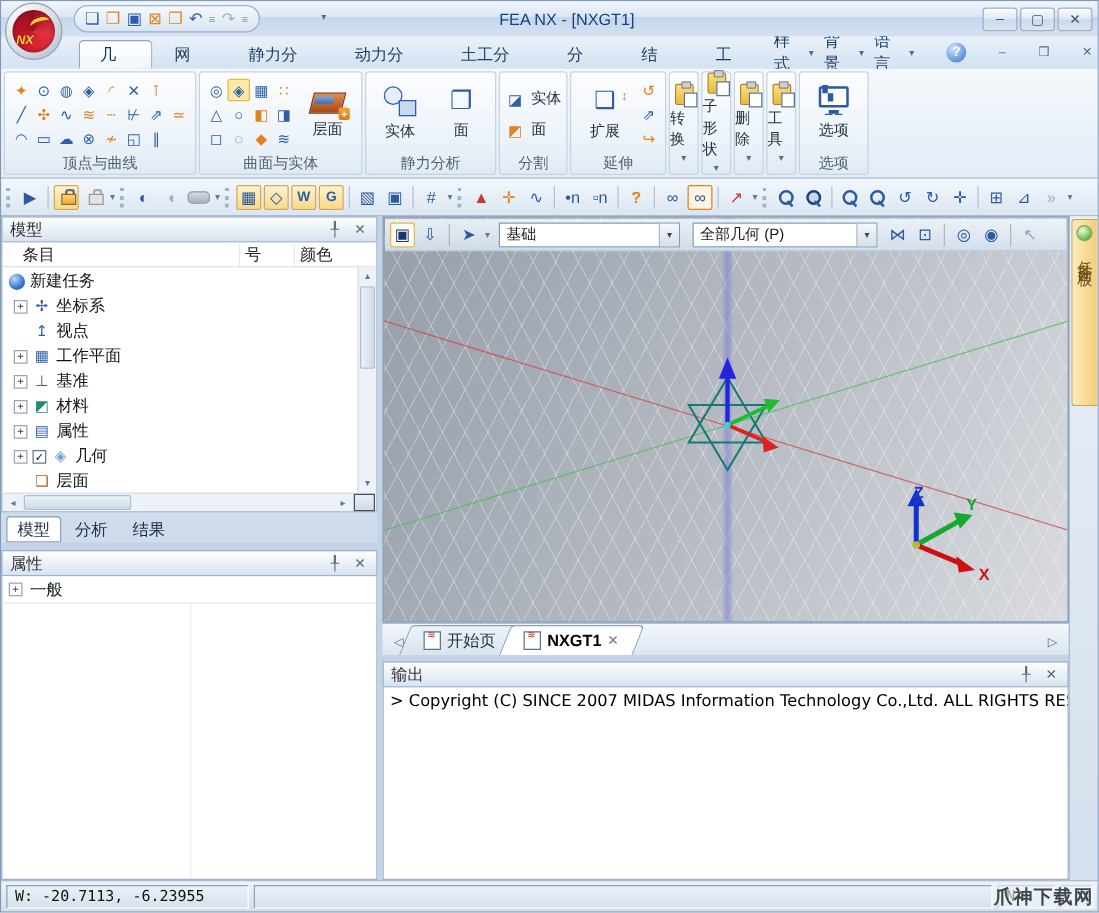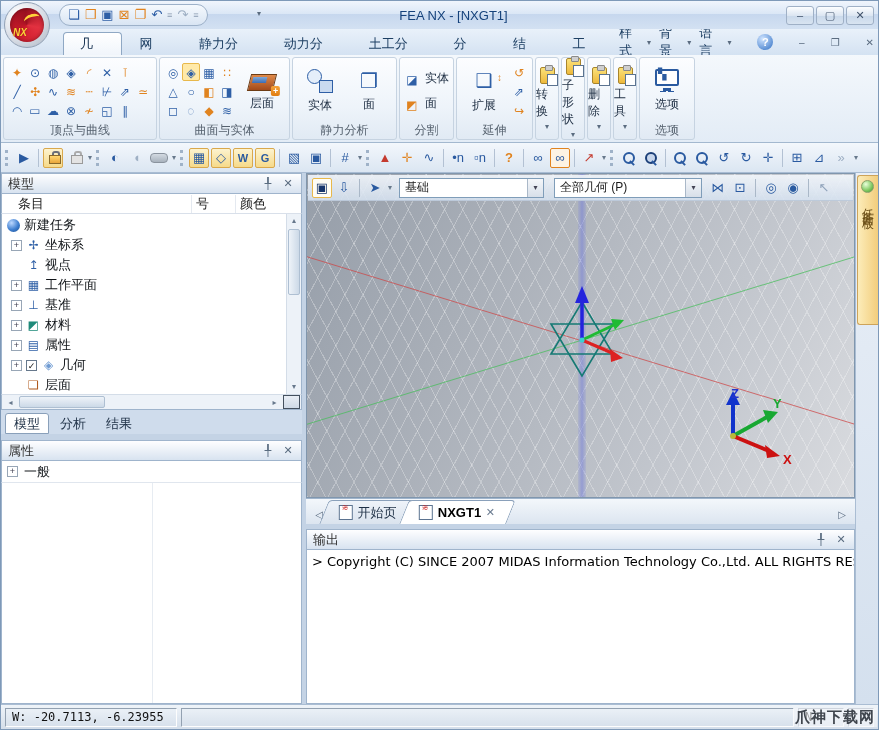--- a/index.html
+++ b/index.html
@@ -174,21 +174,21 @@
 
   
   .hsplit{height:5px;background:#c4d3e5}
   .output{flex:1;display:flex;flex-direction:column;min-height:0}
   .obody{flex:1;background:#fff;border:1px solid #9fb4cc;border-top:none;padding:3px 5px;overflow:hidden}
   .oline{font-family:"DejaVu Sans",sans-serif;font-size:13px;color:#000;line-height:17px;white-space:nowrap}
 
   
   .statusbar{height:25px;display:flex;align-items:center;background:linear-gradient(#eff4f9,#d4deea);border-top:1px solid #aabdd3;padding:0 4px;gap:4px;position:relative}
   .scell{height:19px;line-height:17px;border:1px solid;border-color:#93a1b1 #fdfdfd #fdfdfd #93a1b1;font-family:"DejaVu Sans Mono",monospace;font-size:12px;color:#111;padding:0 6px;white-space:nowrap}
-  .scell.w1{width:172px}
+  .scell.w1{width:194px}
   .scell.fill{flex:1}
   .scell.cnt{width:238px}
   .scell.mode{width:46px}
   .scell.tiny{width:26px}
   .watermark{position:absolute;right:1px;bottom:2px;font-size:15px;font-weight:bold;color:#3f454d;background:rgba(245,247,250,.6);padding:0 2px;letter-spacing:1px;z-index:20}
 </style>
 </head>
 <body>
 
 <div class="win">

